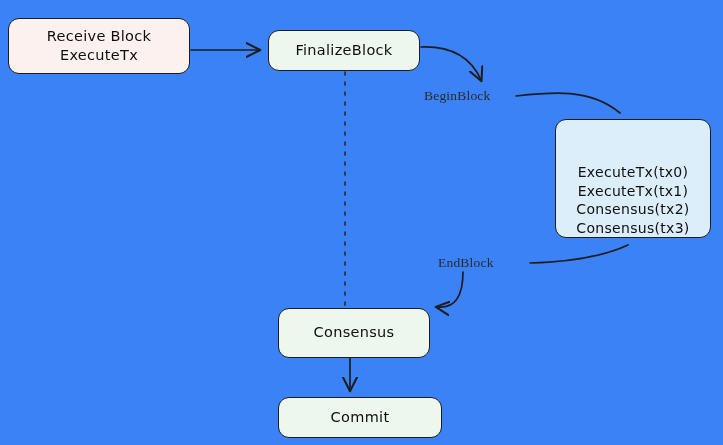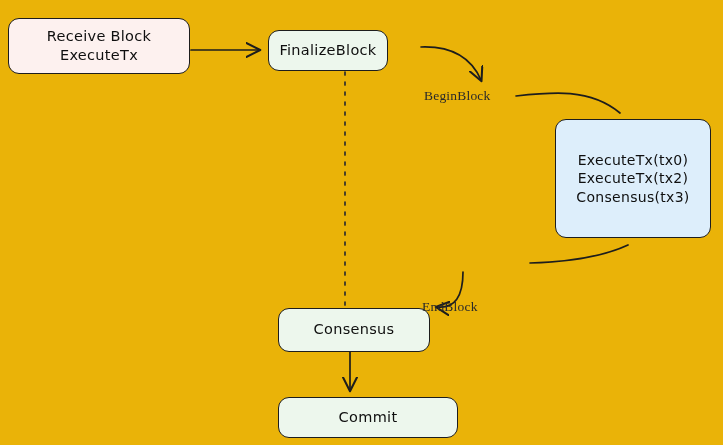--- a/index.html
+++ b/index.html
@@ -4,21 +4,21 @@
 <style>
   html, body {
     margin: 0;
     padding: 0;
     background: #000000;
   }
   #canvas {
     position: relative;
     width: 723px;
     height: 445px;
-    background: #eab308;
+    background: #3b82f6;
     overflow: hidden;
     font-family: "DejaVu Sans", sans-serif;
   }
   svg.edges {
     position: absolute;
     left: 0;
     top: 0;
     width: 723px;
     height: 445px;
     pointer-events: none;
@@ -39,38 +39,38 @@
   }
   .node .lines {
     display: flex;
     flex-direction: column;
     align-items: center;
     justify-content: center;
     width: 100%;
   }
   .node-pink   { background: #fdf1ef; }
   .node-green  { background: #edf7ed; }
-  .node-blue   { background: #ddeefb; }
+  .node-blue   { background: #ddeefb; align-items: flex-end; }
 
   #node-receive  { left: 8px;   top: 18px;  width: 182px; height: 56px; font-size: 14.5px; }
-  #node-finalize { left: 268px; top: 30px;  width: 120px; height: 41px; font-size: 14.5px; }
+  #node-finalize { left: 268px; top: 30px;  width: 152px; height: 41px; font-size: 14.5px; }
   #node-execute  { left: 555px; top: 119px; width: 156px; height: 119px; font-size: 14px; }
-  #node-consensus{ left: 278px; top: 308px; width: 152px; height: 44px; font-size: 14.5px; }
-  #node-commit   { left: 278px; top: 397px; width: 180px; height: 41px; font-size: 14.5px; }
+  #node-consensus{ left: 278px; top: 308px; width: 152px; height: 50px; font-size: 14.5px; }
+  #node-commit   { left: 278px; top: 397px; width: 164px; height: 41px; font-size: 14.5px; }
 
   .edge-label {
     position: absolute;
     color: #2a2a2a;
     font-family: Liberation Serif, serif;
     font-size: 13.5px;
     letter-spacing: 0.2px;
     white-space: nowrap;
   }
   #label-beginblock { left: 424px; top: 88px; }
-  #label-endblock   { left: 422px; top: 255px; margin-top: 44px; }
+  #label-endblock   { left: 438px; top: 255px; }
 </style>
 </head>
 <body>
 
 <div id="canvas">
 
   <svg class="edges" viewBox="0 0 723 445" xmlns="http://www.w3.org/2000/svg">
     <defs>
       <marker id="arrowOpen" viewBox="0 0 12 12" refX="10" refY="6" markerWidth="9" markerHeight="9" orient="auto-start-reverse">
         <path d="M 0 0.5 L 11 6 L 0 11.5" fill="none" stroke="#1d1d1d" stroke-width="1.6" stroke-linecap="round" stroke-linejoin="round"></path>
@@ -115,21 +115,22 @@
 
   <div class="node node-green" id="node-finalize">
     <div class="lines">
       <span>FinalizeBlock</span>
     </div>
   </div>
 
   <div class="node node-blue" id="node-execute">
     <div class="lines">
       <span>ExecuteTx(tx0)</span>
-      <span>ExecuteTx(tx2)</span>
+      <span>ExecuteTx(tx1)</span>
+      <span>Consensus(tx2)</span>
       <span>Consensus(tx3)</span>
     </div>
   </div>
 
   <div class="node node-green" id="node-consensus">
     <div class="lines">
       <span>Consensus</span>
     </div>
   </div>
 

